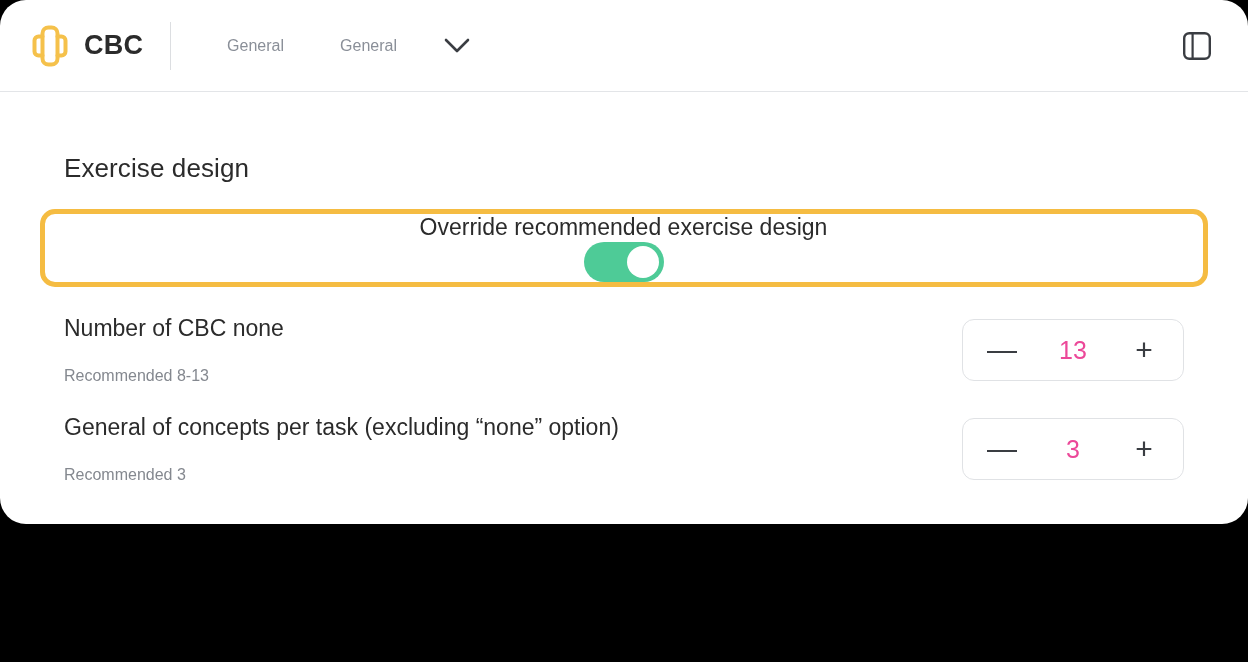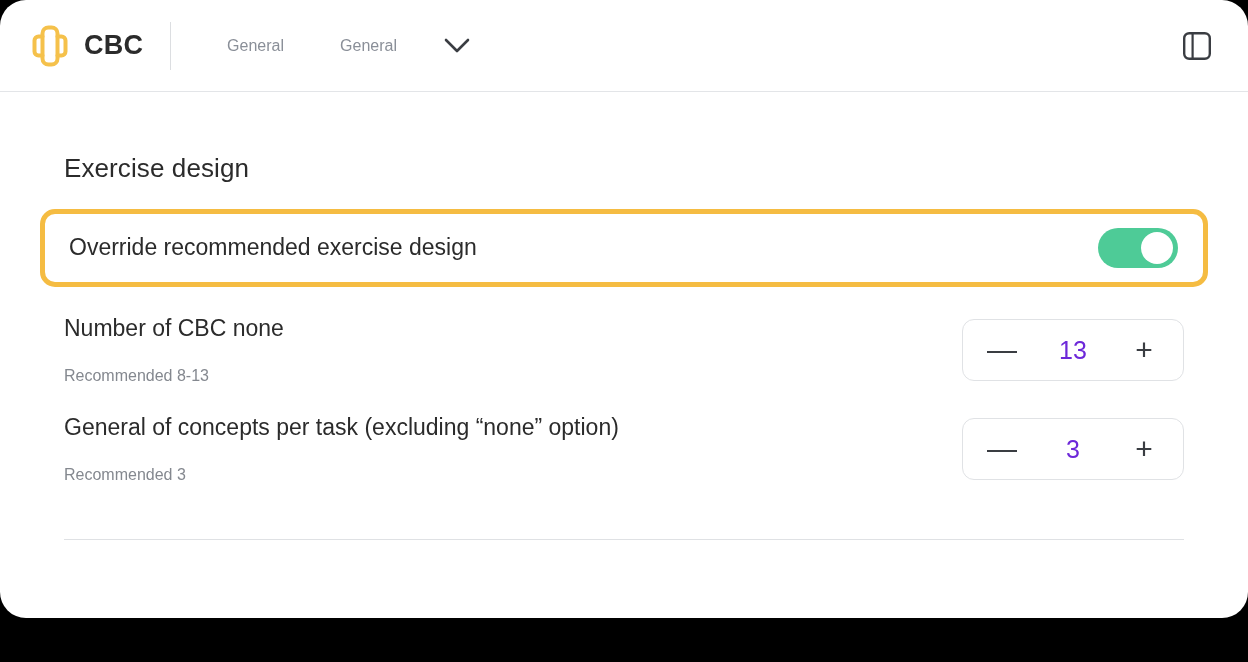--- a/index.html
+++ b/index.html
@@ -11,21 +11,21 @@
     width: 1248px;
     height: 662px;
     overflow: hidden;
     font-family: "Liberation Sans", sans-serif;
     -webkit-font-smoothing: antialiased;
   }
 
   #app {
     position: relative;
     width: 1248px;
-    height: 618px;
+    height: 524px;
     background: #ffffff;
     border-radius: 26px;
     overflow: hidden;
     box-sizing: border-box;
   }
 
   
   .header {
     position: relative;
     height: 92px;
@@ -138,20 +138,21 @@
   .override-row {
     position: relative;
     margin-top: 28px;
     margin-left: -24px;
     margin-right: -24px;
     height: 78px;
     border: 5px solid #f5bc42;
     border-radius: 15px;
     padding: 0 25px 0 24px;
     background: #ffffff;
+    flex-direction: column;
   }
 
   .row-label {
     font-size: 23px;
     color: #2b2b2b;
     line-height: 1.2;
   }
 
   .row-sub {
     font-size: 16px;
@@ -205,21 +206,21 @@
     cursor: pointer;
     user-select: none;
     display: flex;
     align-items: center;
     justify-content: center;
     width: 34px;
     height: 34px;
   }
   .stepper .val {
     font-size: 25px;
-    color: #6d28d9;
+    color: #ec4899;
     line-height: 1;
     min-width: 40px;
     text-align: center;
   }
 
   .divider {
     height: 1px;
     background: #dfe1e4;
     margin-top: 54px;
   }

